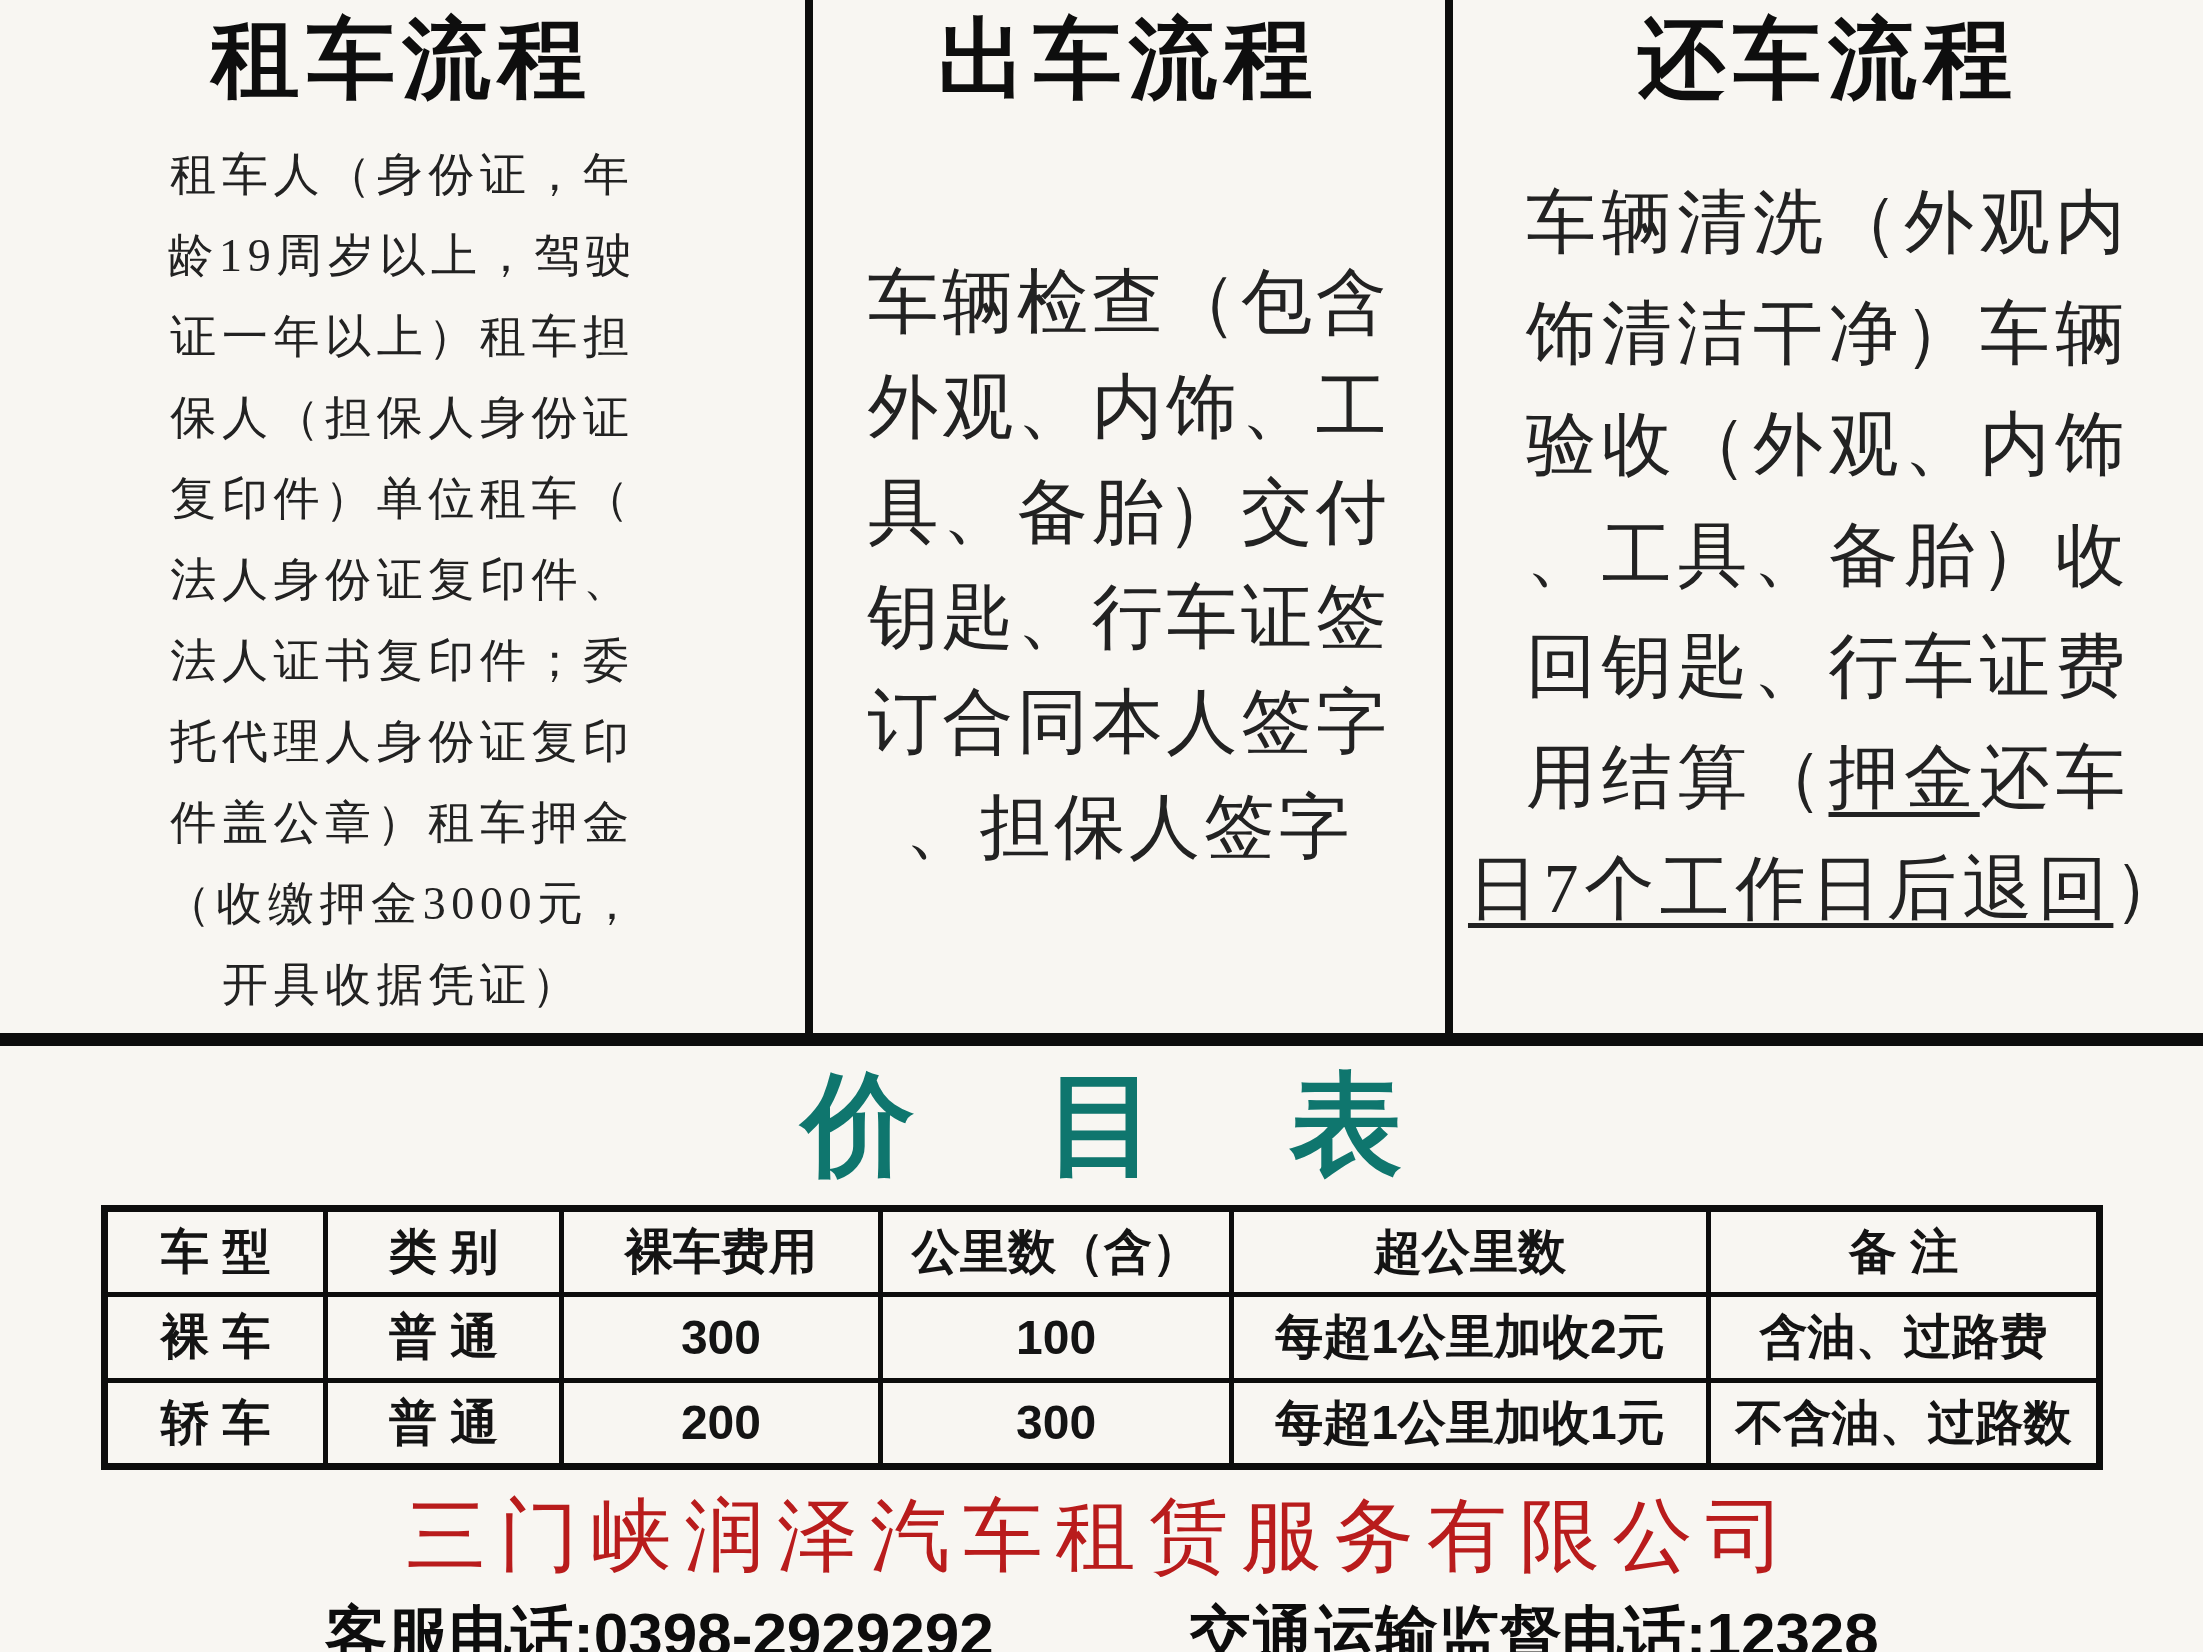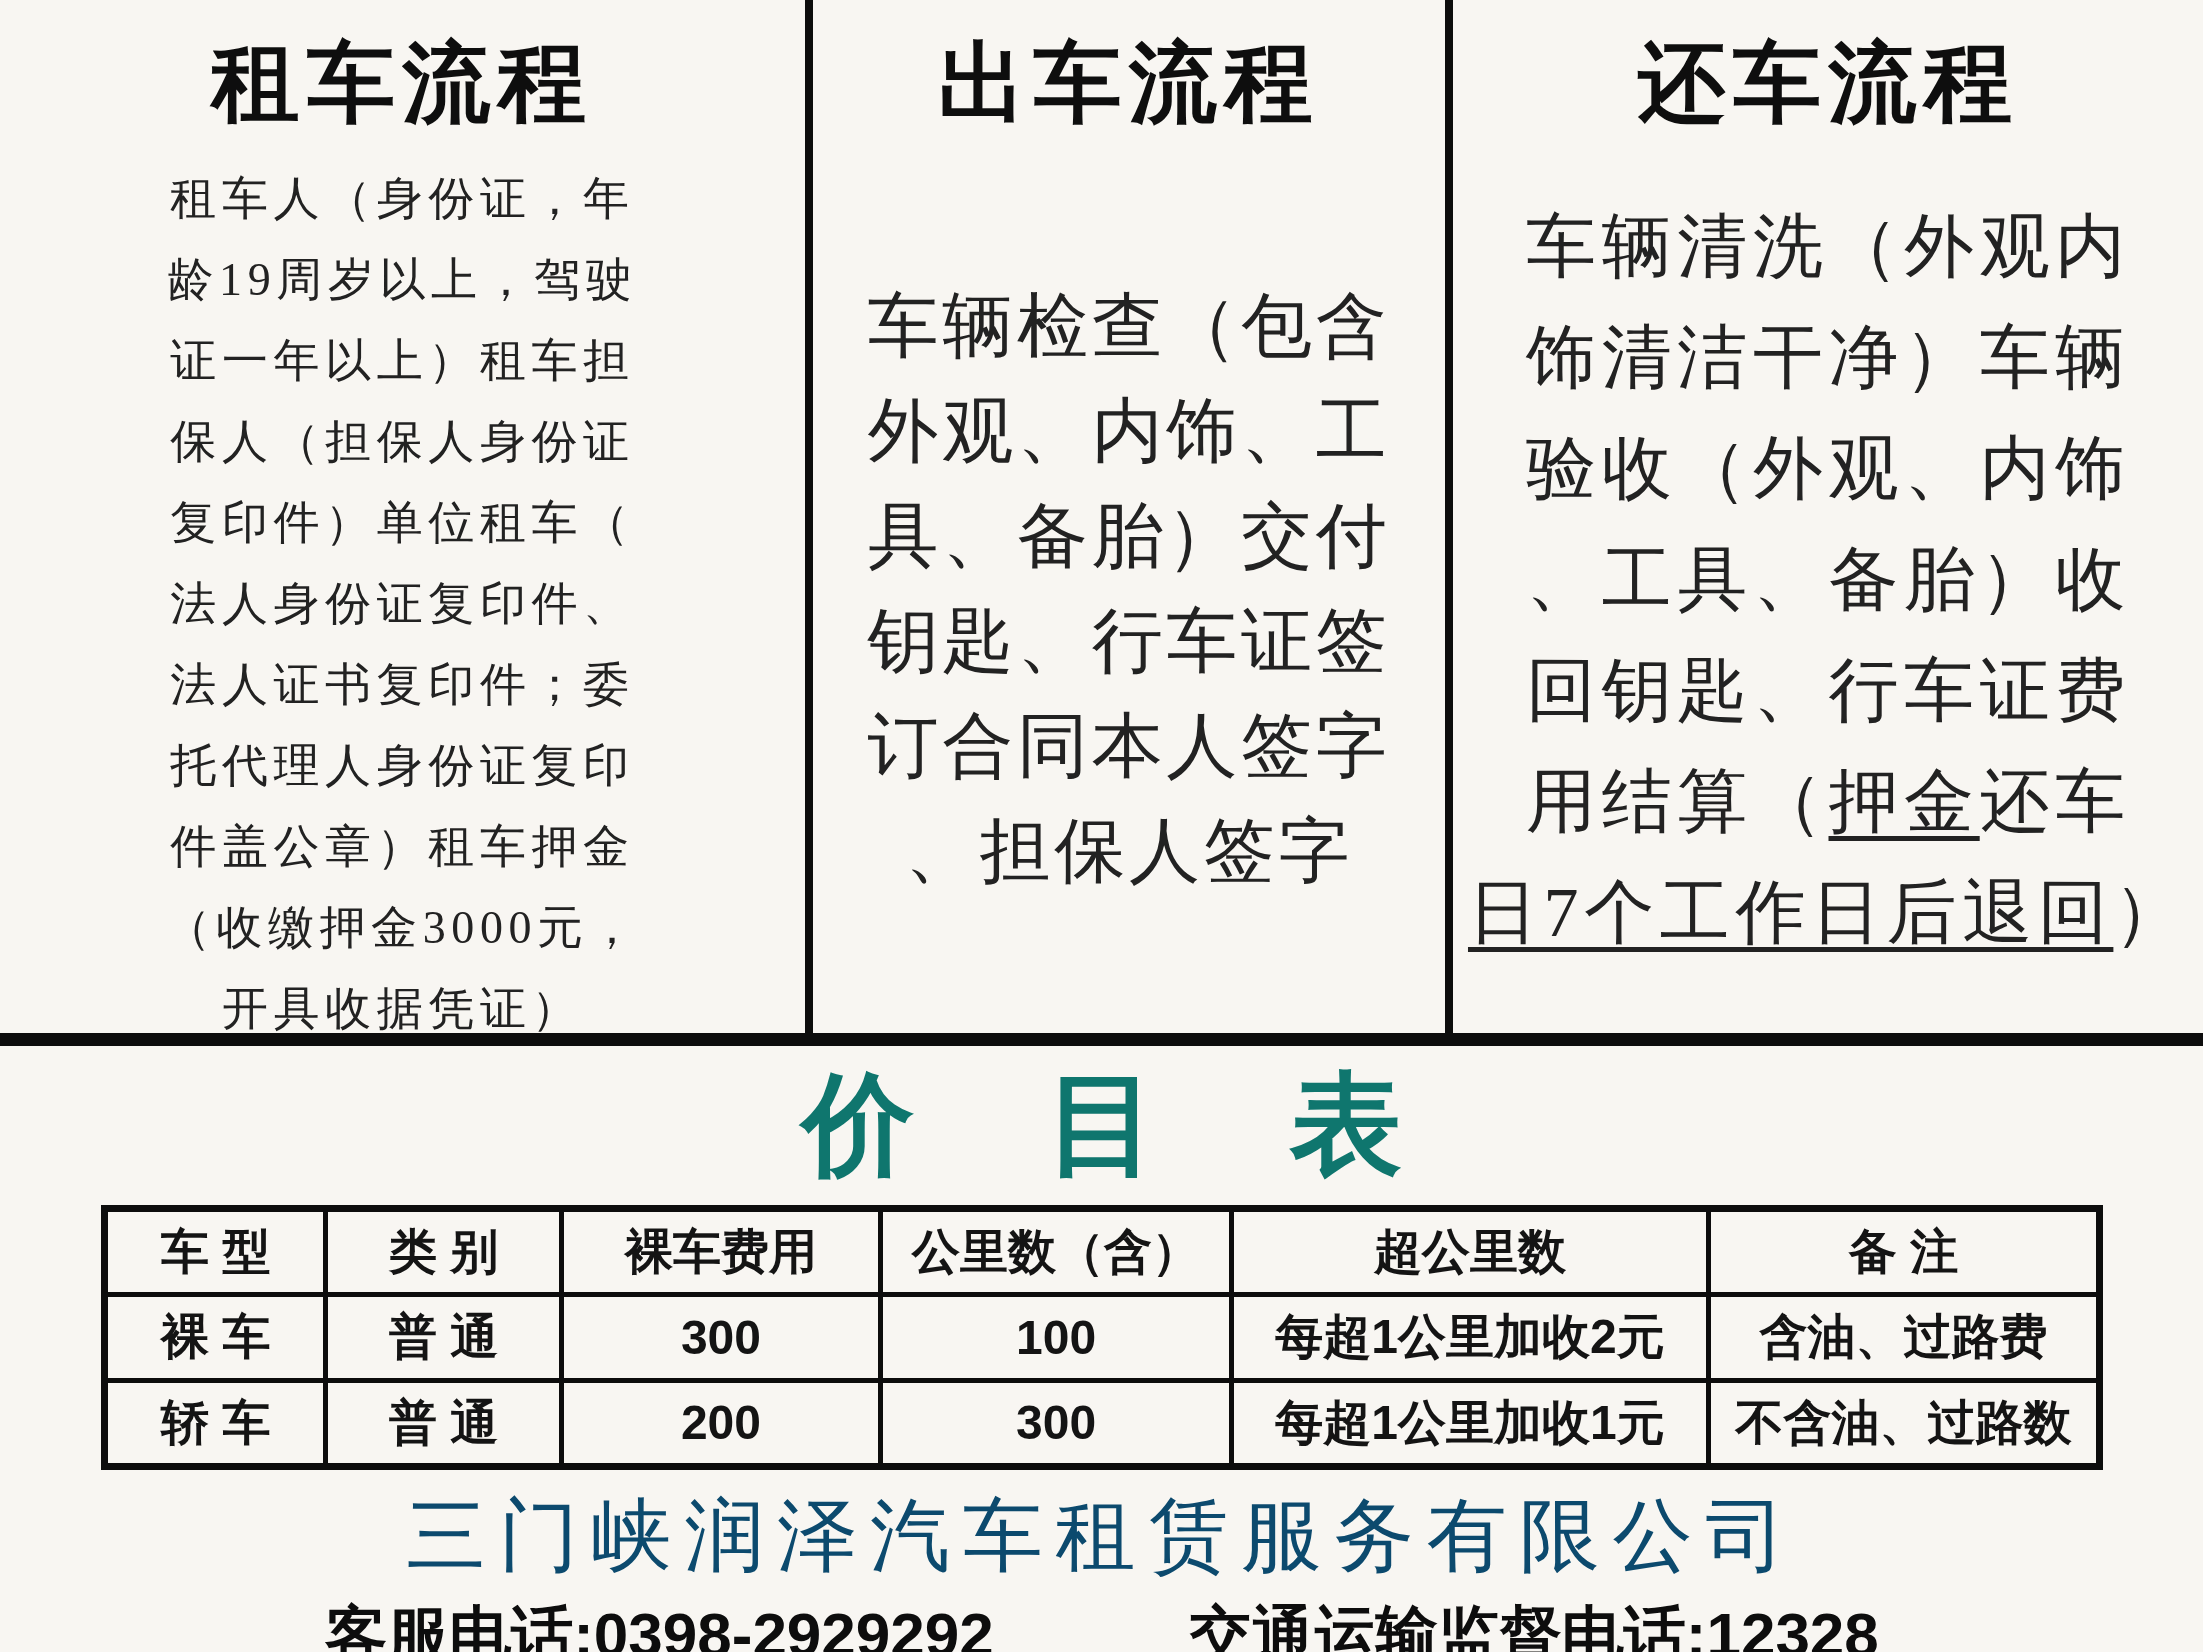--- a/index.html
+++ b/index.html
@@ -18,21 +18,20 @@
   }
   
   .top-section {
     display: flex;
     height: 1046px;
     border-bottom: 13px solid #0d0d0d;
     box-sizing: border-box;
   }
   .flow-col {
     box-sizing: border-box;
-    padding-top: 24px;
   }
   .col-rental   { width: 813px;  border-right: 8.4px solid #0d0d0d; }
   .col-dispatch { width: 640px;  border-right: 8.4px solid #0d0d0d; }
   .col-return   { flex: 1; }
   .col-header {
     text-align: center;
     font-weight: bold;
     font-size: 88px;
     letter-spacing: 7.5px;
     color: #0e0e0e;
@@ -104,21 +103,21 @@
   .price-table .c3 { width: 17.6%; }
   .price-table .c4 { width: 23.9%; }
   .price-table .c5 { width: 19.6%; }
   
   .company-name {
     margin-top: 13px;
     text-align: center;
     font-family: Liberation Serif, serif;
     font-size: 80px;
     letter-spacing: 0.16em;
-    color: #0c4a6e;
+    color: #b91c1c;
     white-space: nowrap;
   }
   .phone-row {
     margin-top: 1.9px;
     display: flex;
     justify-content: center;
     gap: 196px;
     font-weight: bold;
     font-size: 62px;
     color: #0d0d0d;

